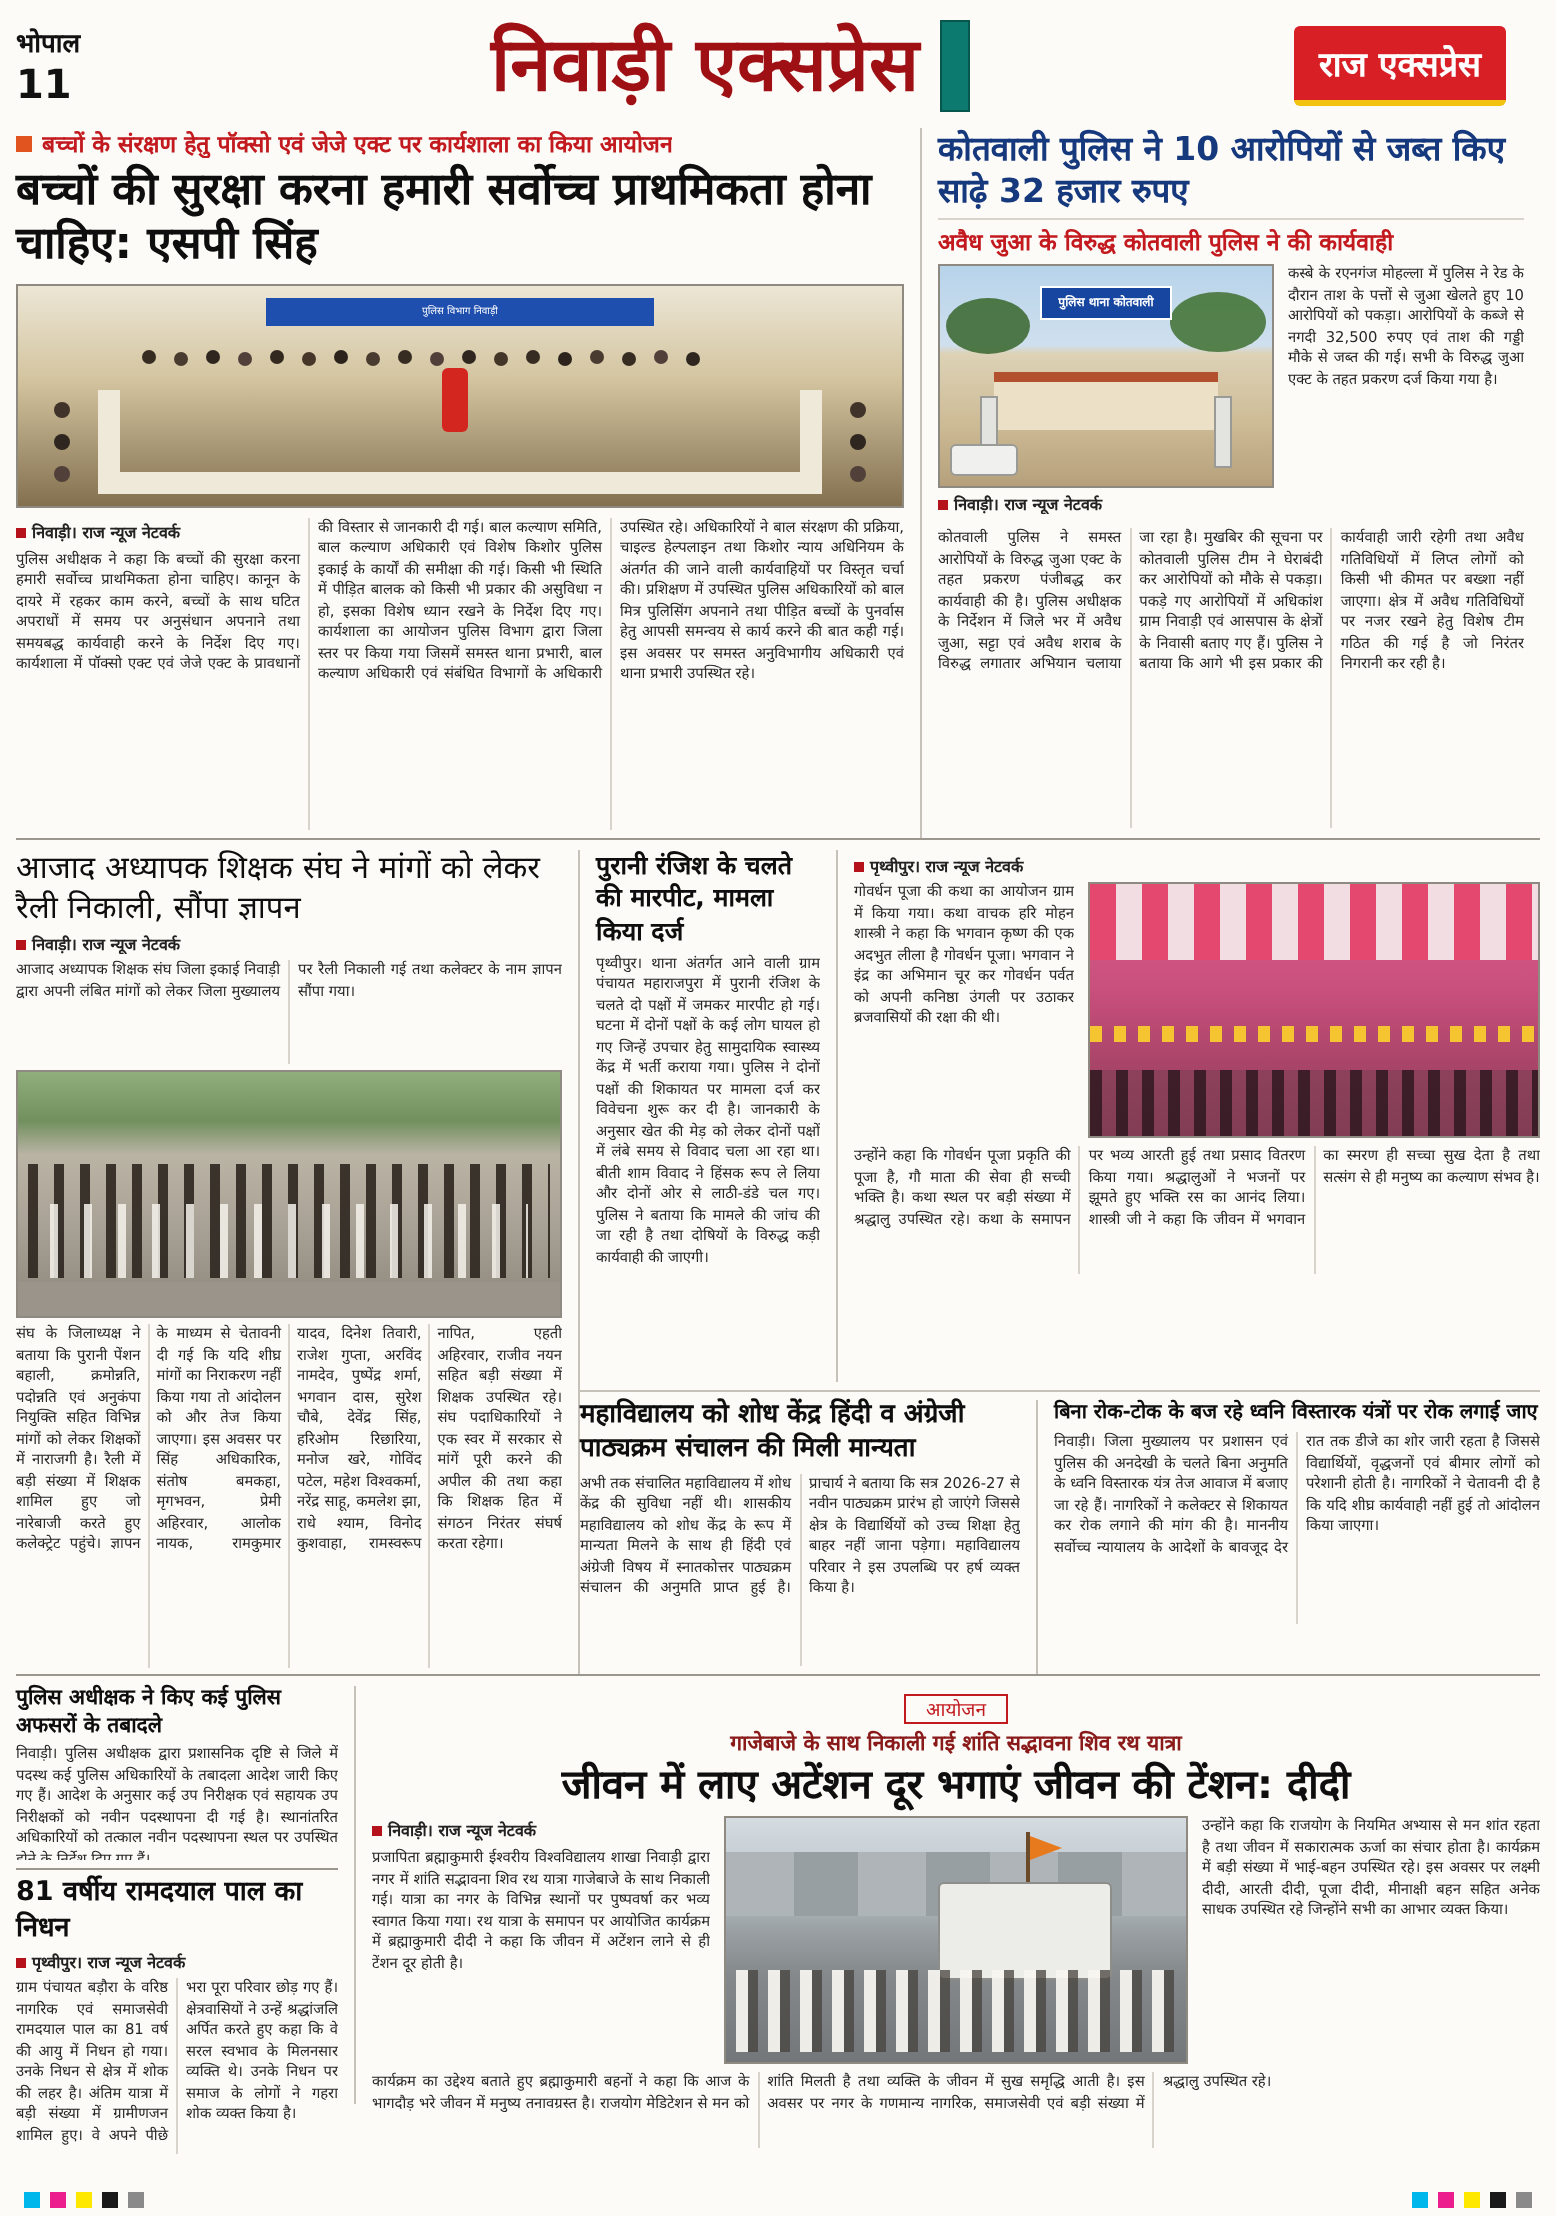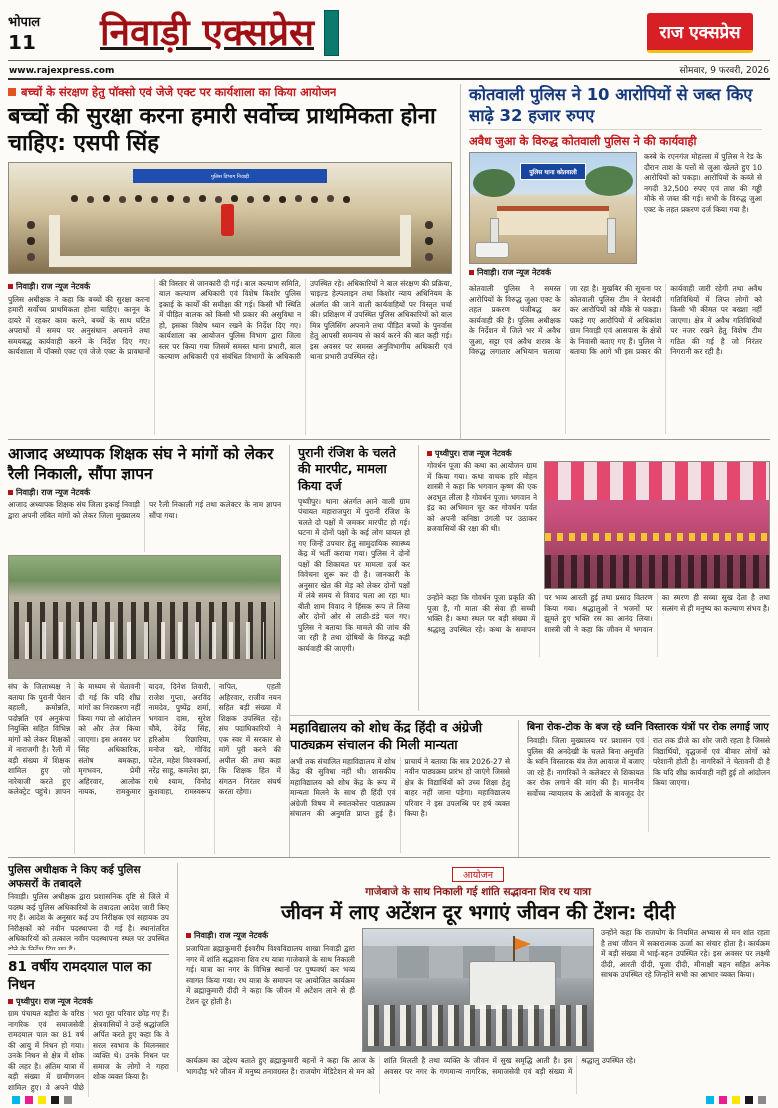--- a/index.html
+++ b/index.html
@@ -4,21 +4,21 @@
 <style>
   * { margin:0; padding:0; box-sizing:border-box; }
   body { font-family:"DejaVu Sans", sans-serif; background:#e8e6e0; }
   .page { width:778px; height:1108px; margin:0 auto; background:#fcfbf7; padding:6px 8px; position:relative; overflow:hidden; color:#1a1a1a; }
 
   
   .masthead { display:flex; align-items:center; height:54px; }
   .mh-left { width:92px; }
   .city { font-size:13px; font-weight:bold; color:#111; }
   .pageno { font-size:20px; font-weight:bold; color:#111; }
-  .mh-center { flex:1; display:flex; align-items:center; gap:10px;text-decoration:underline; }
+  .mh-center { flex:1; display:flex; justify-content:center; align-items:center; gap:10px; }
   .paper-title { color:#9e1014; font-size:37px; font-weight:bold; letter-spacing:0; line-height:1.1; }
   .teal-strip { width:15px; height:46px; background:#0c7a6e; border:1px solid #07574f; }
   .mh-right { width:140px; display:flex; justify-content:center; }
   .brand-box { background:#d81f26; color:#fff; font-size:17px; font-weight:bold; padding:7px 12px; border-radius:3px; border-bottom:3px solid #f2c411; white-space:nowrap; }
   .mh-bar { display:flex; justify-content:space-between; align-items:center; border-top:1.5px solid #666; border-bottom:2.5px solid #333; padding:2px 1px; }
   .website { font-size:9px; font-weight:bold; color:#111; }
   .dateline { font-size:9px; color:#222; }
 
   
   .byline { font-size:8px; font-weight:bold; color:#222; margin:2px 0 3px; white-space:nowrap; overflow:hidden; }
@@ -45,21 +45,21 @@
   .kotwali-subhead { color:#c21a1f; font-size:11.5px; font-weight:bold; margin:3px 0 4px; border-top:1px solid #d8d4cc; padding-top:3px; }
   .kot-mid { display:flex; gap:7px; }
   .kot-photo-wrap { width:168px; flex:0 0 auto; }
   .photo.police { width:168px; height:112px; }
   .kot-side { flex:1; height:126px; }
   .kot-bottom { height:150px; margin-top:4px; }
 
   
   .mid-section { display:flex; height:418px; padding-top:5px; border-bottom:1px solid #9c978e; }
   .rally-article { width:282px; padding-right:8px; border-right:1px solid #c6c2ba; }
-  .rally-headline { font-size:15.5px; line-height:1.26; font-weight:bold; color:#0e0e0e; }
+  .rally-headline { font-size:15.5px; line-height:1.26; font-weight:normal; color:#0e0e0e; }
   .rally-top { height:52px; margin-top:2px; }
   .photo.rallyph { height:124px; margin:3px 0; }
   .rally-bottom { height:172px; }
 
   .mid-right { flex:1; display:flex; flex-direction:column; }
   .mid-right-top { display:flex; height:266px; }
   .marpit-article { width:128px; padding:0 8px; }
   .marpit-headline { font-size:12.5px; line-height:1.3; font-weight:bold; color:#0e0e0e; margin-bottom:3px; }
   .marpit-body { height:215px; }
   .govardhan-article { flex:1; border-left:1px solid #c6c2ba; padding-left:8px; }
@@ -148,24 +148,20 @@
       <div class="pageno">11</div>
     </div>
     <div class="mh-center">
       <h1 class="paper-title">निवाड़ी एक्सप्रेस</h1>
       <div class="teal-strip"></div>
     </div>
     <div class="mh-right">
       <div class="brand-box">राज एक्सप्रेस</div>
     </div>
   </header>
-  <div class="mh-bar">
-    <span class="website">www.rajexpress.com</span>
-    <span class="dateline">सोमवार, 9 फरवरी, 2026</span>
-  </div>
 
   <section class="top-section">
 
     <article class="lead-article">
       <div class="kicker-row">
         <span class="kicker-bullet"></span>
         <span class="kicker">बच्चों के संरक्षण हेतु पॉक्सो एवं जेजे एक्ट पर कार्यशाला का किया आयोजन</span>
       </div>
       <h2 class="lead-headline">बच्चों की सुरक्षा करना हमारी सर्वोच्च प्राथमिकता होना चाहिए: एसपी सिंह</h2>
       <div class="photo meeting">

